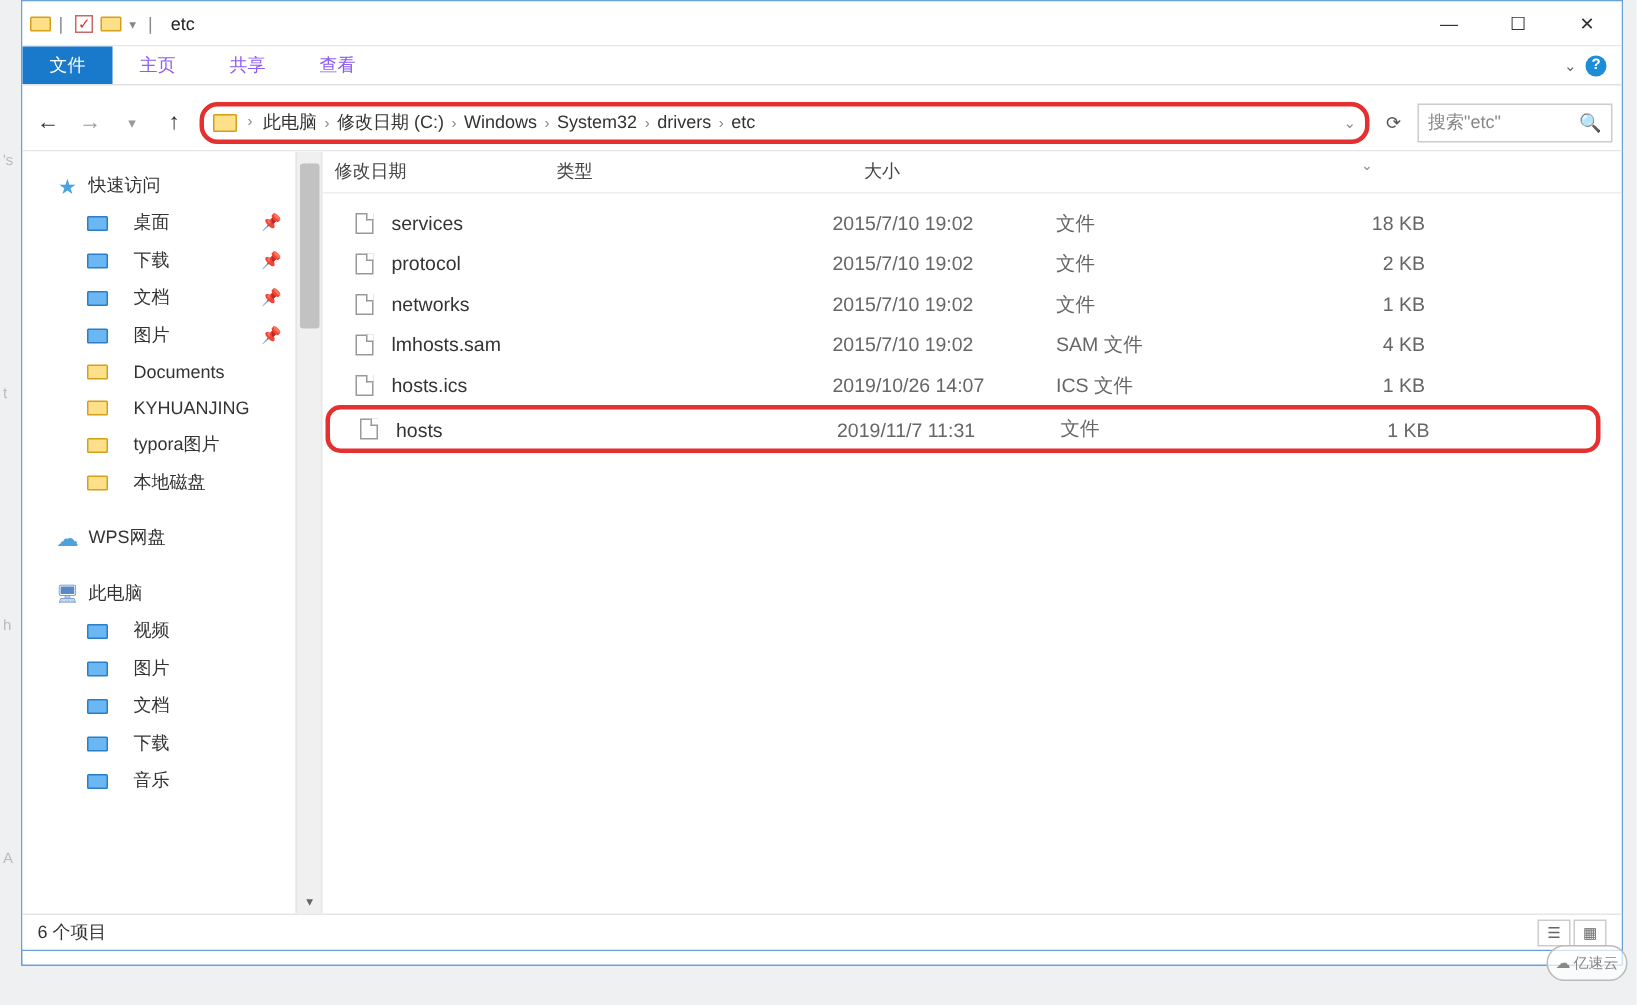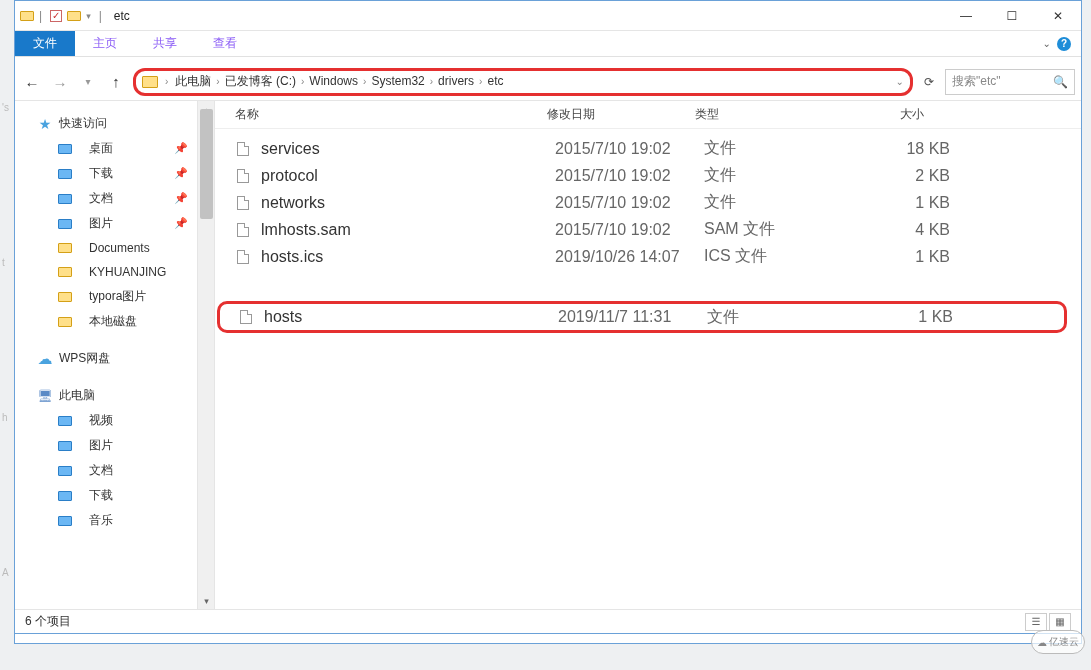--- a/index.html
+++ b/index.html
@@ -59,22 +59,22 @@
     
     .file-area { flex:1; display:flex; flex-direction:column;}
     .columns { height:28px; display:flex; align-items:center; border-bottom:1px solid #eee; position:relative;}
     .col { font-size:12px; color:#444; padding-left:8px;}
     .col-name { width:324px; padding-left:20px; position:relative;}
     .col-date { width:148px;}
     .col-type { width:156px;}
     .col-size { width:130px; text-align:center;}
     .sort-chev { position:absolute; right:166px; top:4px; color:#888; font-size:9px;}
     .file-list { padding:6px 0;}
-    .file-row { height:27px; display:flex; align-items:center; font-size:16px; color:#666; padding-left:20px;}
-    .file-row.highlight { border:3px solid #e53030; border-radius:10px; margin-right:14px; margin-left:2px; padding-left:18px; height:32px;margin-top:31px;}
+    .file-row { height:27px; display:flex; align-items:center; font-size:13px; color:#666; padding-left:20px;}
+    .file-row.highlight { border:3px solid #e53030; border-radius:10px; margin-right:14px; margin-left:2px; padding-left:18px; height:32px;}
     .file-ico { width:16px; height:16px; margin-right:10px; display:flex; align-items:center; justify-content:center;}
     .doc-ico { width:12px; height:14px; border:1px solid #999; background:#fff; position:relative;}
     .doc-ico::after { content:''; position:absolute; top:-1px; right:-1px; width:4px; height:4px; background:#fff; border-left:1px solid #999; border-bottom:1px solid #999;}
     .fc-name { width:294px; color:#333;}
     .fc-date { width:149px;}
     .fc-type { width:156px;}
     .fc-size { width:90px; text-align:right; padding-right:0;}
     
     .statusbar { height:24px; border-top:1px solid #e5e5e5; display:flex; align-items:center; padding:0 10px; background:#fff;}
     .status-text { font-size:12px; color:#333;}
@@ -133,21 +133,21 @@
   <div class="ribbon-gap"></div>
 
   <div class="addr-row">
     <div class="nav-arrow enabled">←</div>
     <div class="nav-arrow">→</div>
     <div class="nav-arrow" style="font-size:10px;">▾</div>
     <div class="nav-arrow enabled">↑</div>
     <div class="addr-box">
       <div class="addr-folder"></div>
       <span class="crumb-sep">›</span>
-      <span id="crumbs"><span class="crumb">此电脑</span><span class="crumb-sep">›</span><span class="crumb">已发博客 (C:)</span><span class="crumb-sep">›</span><span class="crumb">Windows</span><span class="crumb-sep">›</span><span class="crumb">System32</span><span class="crumb-sep">›</span><span class="crumb">drivers</span><span class="crumb-sep">›</span><span class="crumb">etc</span></span>
+      <span id="crumbs"><span class="crumb">此电脑</span><span class="crumb-sep">›</span><span class="crumb">修改日期 (C:)</span><span class="crumb-sep">›</span><span class="crumb">Windows</span><span class="crumb-sep">›</span><span class="crumb">System32</span><span class="crumb-sep">›</span><span class="crumb">drivers</span><span class="crumb-sep">›</span><span class="crumb">etc</span></span>
       <div class="addr-right">
         <span style="color:#888;font-size:10px;">⌄</span>
       </div>
     </div>
     <div class="refresh-btn">⟳</div>
     <div class="search-box">
       <span>搜索"etc"</span>
       <span class="mag">🔍</span>
     </div>
   </div>
@@ -264,21 +264,20 @@
         </div>
       <div class="side-scroll">
         <div class="side-arrow" style="top:0;">▴</div>
         <div class="side-thumb"></div>
         <div class="side-arrow" style="bottom:0;">▾</div>
       </div>
     </div>
 
     <div class="file-area">
       <div class="columns">
-        <div class="col col-name">名称</div>
         <span class="sort-chev">⌄</span>
         <div class="col col-date">修改日期</div>
         <div class="col col-type">类型</div>
         <div class="col col-size">大小</div>
       </div>
       <div class="file-list" id="file-list">
           <div class="file-row">
             <span class="file-ico">
               <div class="doc-ico"></div>
             </span>

